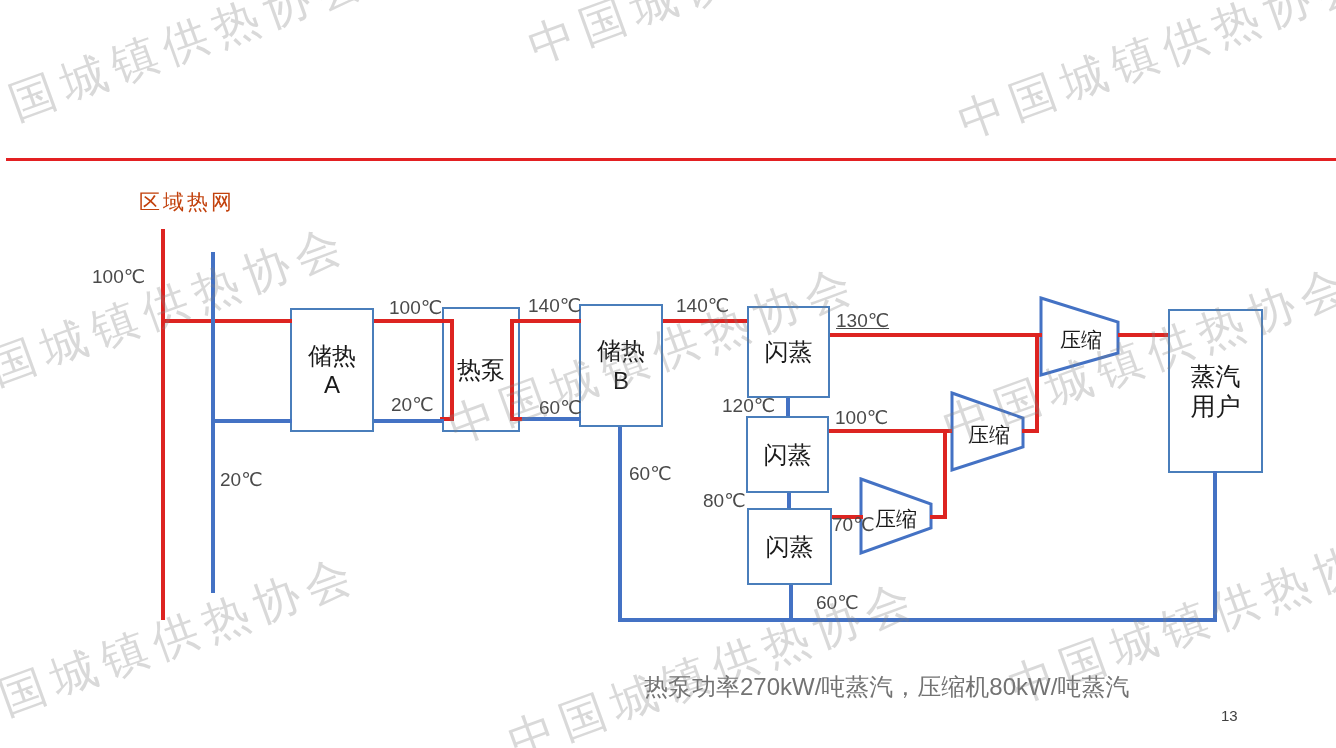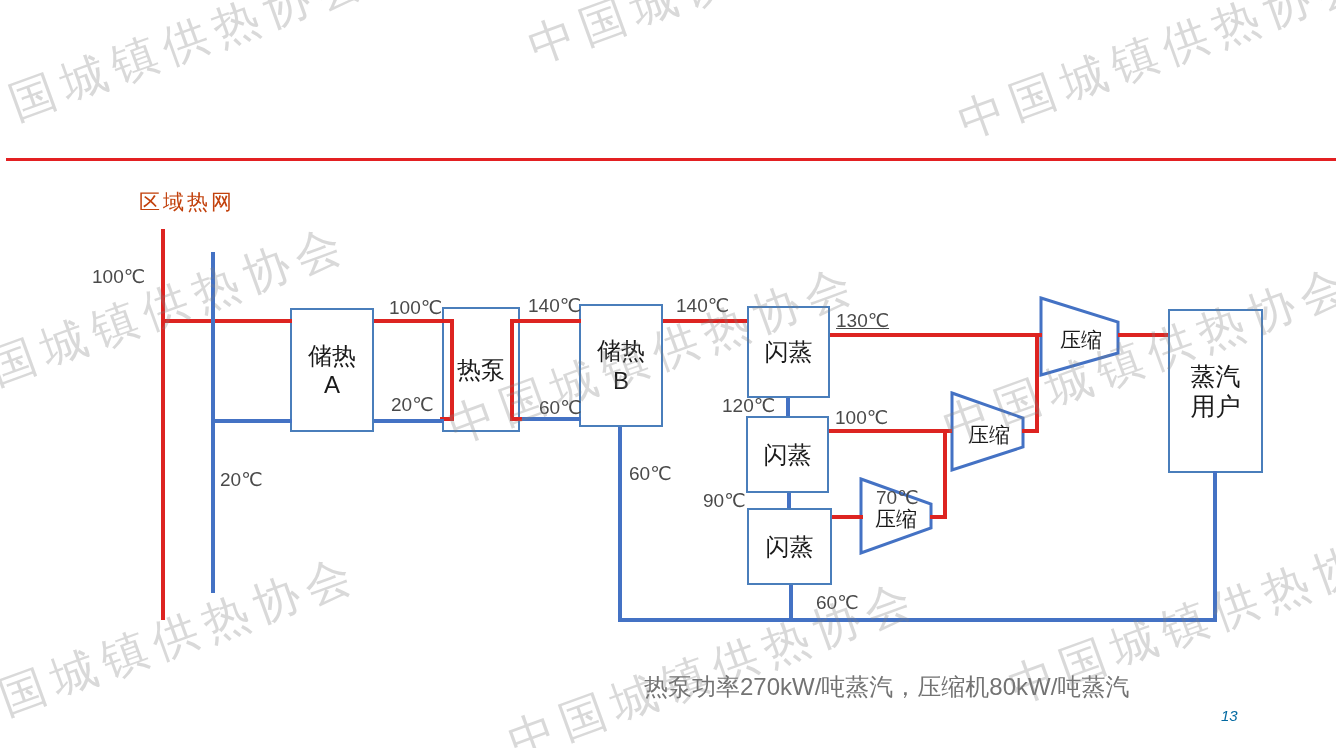--- a/index.html
+++ b/index.html
@@ -22,21 +22,21 @@
        font-size:24px;color:#1a1a1a;line-height:1.22;text-align:center;z-index:10;}
   .box.user{font-size:25px;}
   
   .comp{position:absolute;z-index:15;}
   .comp-label{position:absolute;z-index:25;font-size:21px;color:#1a1a1a;text-align:center;white-space:nowrap;}
   
   .lab{position:absolute;font-size:19px;color:#4a4a4a;white-space:nowrap;z-index:30;}
   .netlab{position:absolute;left:139px;top:188px;font-size:21px;letter-spacing:3px;color:#c2410c;z-index:30;}
   .notes{position:absolute;left:245px;top:529px;font-size:23px;line-height:31px;color:#141414;z-index:30;}
   .stats{position:absolute;left:644px;top:671px;font-size:24px;line-height:31px;color:#737373;z-index:30;}
-  .pagenum{position:absolute;left:1221px;top:707px;font-size:15px;color:#0369a1;z-index:30;font-style:italic;}
+  .pagenum{position:absolute;left:1221px;top:707px;font-size:15px;color:#404040;z-index:30;}
 </style>
 </head>
 <body>
 
 <div class="stage">
 
   <div class="wm" style="left:-50px;top:95px;">中国城镇供热协会</div>
   <div class="wm" style="left:520px;top:20px;">中国城镇供热协会</div>
   <div class="wm" style="left:950px;top:95px;">中国城镇供热协会</div>
   <div class="wm" style="left:-70px;top:360px;">中国城镇供热协会</div>
@@ -123,22 +123,22 @@
   <div class="lab" style="left:220px;top:468px;">20℃</div>
   <div class="lab" style="left:389px;top:296px;">100℃</div>
   <div class="lab" style="left:391px;top:393px;">20℃</div>
   <div class="lab" style="left:528px;top:294px;">140℃</div>
   <div class="lab" style="left:539px;top:396px;">60℃</div>
   <div class="lab" style="left:676px;top:294px;">140℃</div>
   <div class="lab" style="left:836px;top:309px;text-decoration:underline;">130℃</div>
   <div class="lab" style="left:722px;top:394px;">120℃</div>
   <div class="lab" style="left:835px;top:406px;">100℃</div>
   <div class="lab" style="left:629px;top:462px;">60℃</div>
-  <div class="lab" style="left:703px;top:489px;">90℃</div>
-  <div class="lab" style="left:832px;top:486px;margin-left:44px;">70℃</div>
+  <div class="lab" style="left:703px;top:489px;">80℃</div>
+  <div class="lab" style="left:832px;top:513px;">70℃</div>
   <div class="lab" style="left:816px;top:591px;">60℃</div>
 
 
   <div class="stats">
     <div>热泵功率270kW/吨蒸汽，压缩机80kW/吨蒸汽</div>
   </div>
 
   <div class="pagenum">13</div>
 
 </div>

